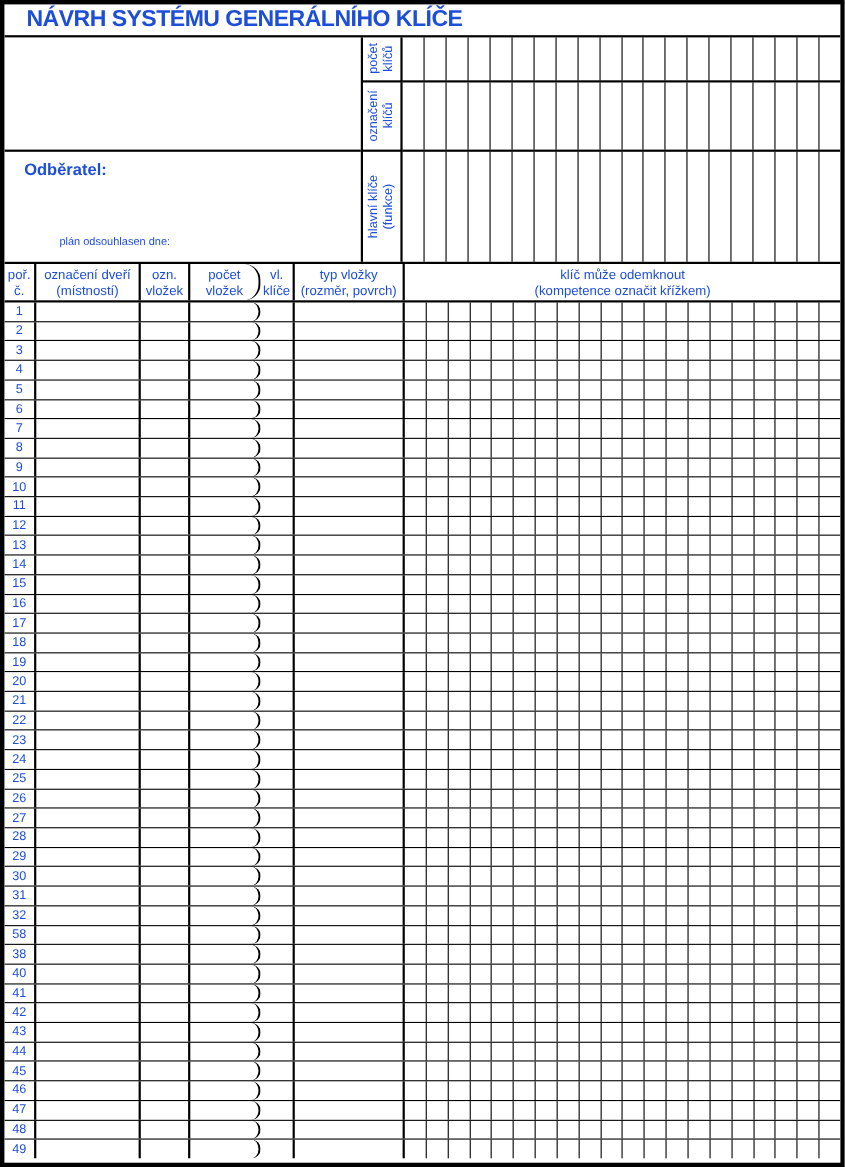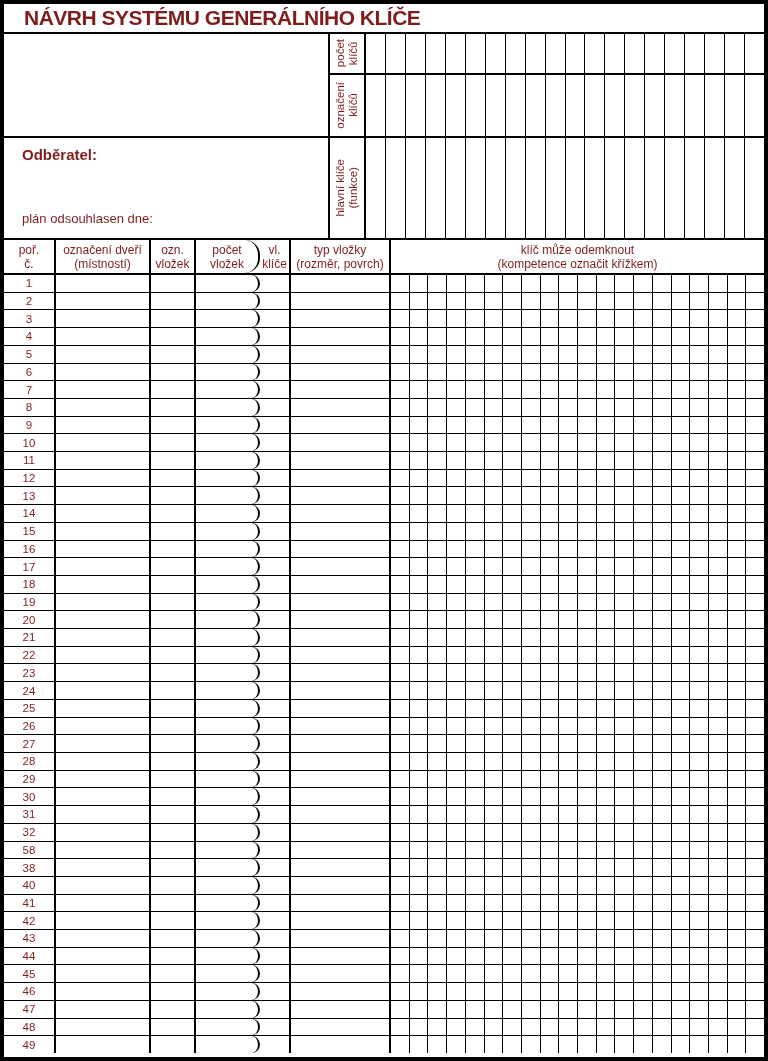--- a/index.html
+++ b/index.html
@@ -3,21 +3,21 @@
 <meta charset="utf-8">
 <style>
   * { box-sizing: border-box; margin: 0; padding: 0; }
   html,body { background:#fff; }
   .page {
     position: relative;
     width: 768px; height: 1061px;
     background: #fff;
     border: 4px solid #000;
     font-family: "Liberation Sans", "DejaVu Sans", sans-serif;
-    color: #7f1d1d;
+    color: #1d4ed8;
     overflow: hidden;
   }
   
   .titlebar {
     height: 30px;
     border-bottom: 2px solid #000;
     display: flex;
     align-items: center;
     justify-content: space-between;
     padding: 0 2px 0 20px;
@@ -39,21 +39,21 @@
   
   .upper { height: 206px; display: flex; border-bottom: 2px solid #000; }
   .upper-left { width: 324px; display: flex; flex-direction: column; border-radius: 30px; }
   .blank-cell { height: 104px; border-bottom: 2px solid #000; }
   .customer-cell {
     flex: 1;
     display: flex; flex-direction: column; justify-content: space-between;
     padding: 8px 0 12px 18px;
   }
   .customer-label { font-size: 15px; font-weight: bold; }
-  .plan-label { font-size: 13px; }
+  .plan-label { font-size: 10px; margin-left: 32px; }
   .label-col { width: 38px; border-left: 2px solid #000; display: flex; flex-direction: column; }
   .label-cell {
     display: flex; align-items: center; justify-content: center;
     border-right: 2px solid #000;
   }
   .label-cell.r1 { height: 41px; border-bottom: 2px solid #000; }
   .label-cell.r2 { height: 63px; border-bottom: 2px solid #000; }
   .label-cell.r3 { flex: 1; }
   .rot {
     writing-mode: vertical-rl;
@@ -74,21 +74,21 @@
   .thead { height: 35px; display: flex; border-bottom: 2px solid #000; }
   .hcell {
     display: flex; align-items: center; justify-content: center;
     text-align: center;
     font-size: 12px; line-height: 14px;
     white-space: pre-line;
     border-right: 2px solid #000;
   }
   .hcell.key-matrix { border-right: none; }
   
-  .num   { width: 52px; }
+  .num   { width: 29px; }
   .door  { width: 95px; }
   .ozn   { width: 45px; }
   .pocet { width: 64px; border-radius: 15px; }
   .vl    { width: 31px; }
   .typ   { width: 100px; }
   .key-matrix { flex: 1; }
   
   .rows { height: 778px; display: flex; flex-direction: column; }
   .trow { flex: 1; display: flex; border-bottom: 1.5px solid #000; }
   .trow:last-child { border-bottom: none; }

